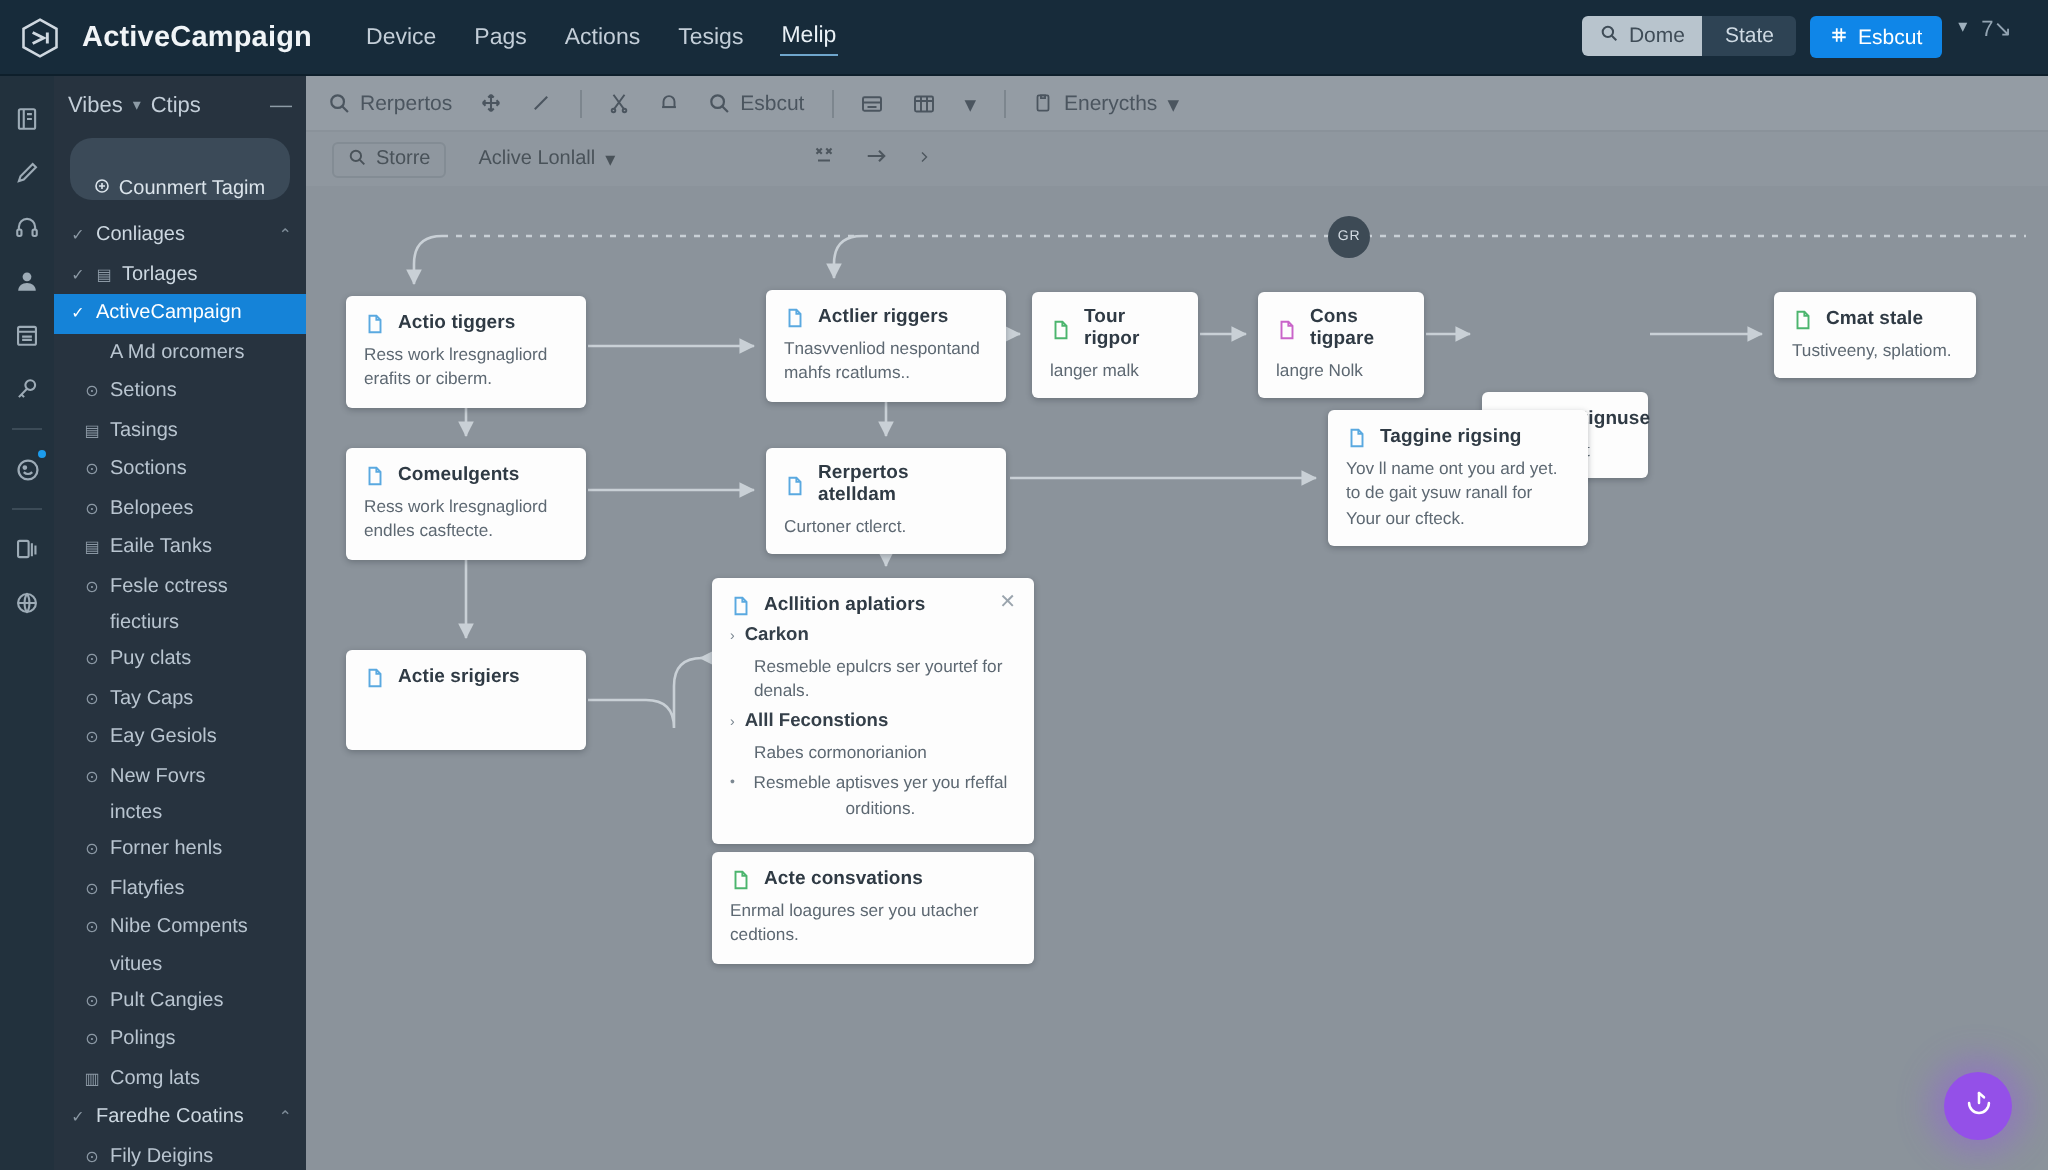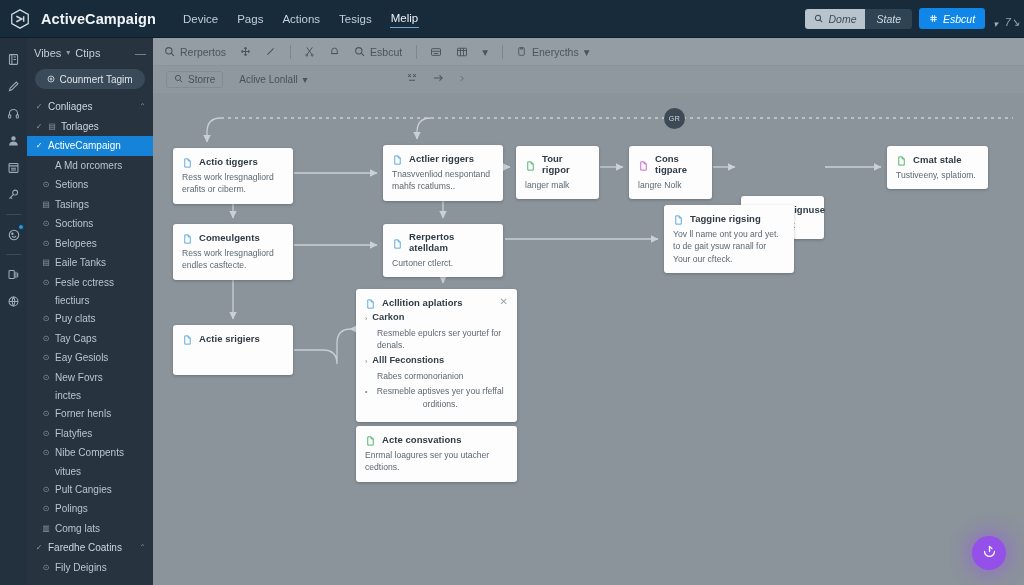--- a/index.html
+++ b/index.html
@@ -28,21 +28,21 @@
     color: #f0f4f7; font-size: 14.5px; font-weight: bold;
     letter-spacing: .1px; margin-right: 26px;
   }
   .topnav { display: flex; align-items: center; gap: 17px; }
   .topnav-item {
     color: #c3ced8; font-size: 11.5px; cursor: pointer;
     padding: 3px 1px; white-space: nowrap;
   }
   .topnav-item.active { color: #eaf1f6; border-bottom: 1px solid #6fa6cc; }
   .top-right {
-    margin-left: auto; display: flex; align-items: flex-end; gap: 0; padding-right: 4px; font-style: italic;
+    margin-left: auto; display: flex; align-items: flex-start; gap: 0; padding-right: 18px;
   }
   .pill-search {
     display: flex; align-items: center; gap: 5px;
     background: #b8c4cd; color: #3f4c57; font-size: 10.5px;
     height: 20px; padding: 0 9px; border-radius: 3px 0 0 3px;
   }
   .pill-state {
     background: #2e4354; color: #cfdae3; font-size: 10.5px;
     height: 20px; padding: 0 11px; display: flex; align-items: center;
     border-radius: 0 3px 3px 0;
@@ -78,23 +78,23 @@
     position: absolute; top: 38px; left: 27px; width: 126px; height: 547px;
     background: #27333f; overflow: hidden;
   }
   .side-topbtn-row {
     height: 29px; display: flex; align-items: center; padding: 0 7px;
     color: #c3ced8; font-size: 11px; gap: 5px;
   }
   .side-chev { font-size: 8px; color: #8d9ba6; }
   .side-minus { margin-left: auto; color: #8d9ba6; font-size: 11px; }
   .side-cta {
-    margin: 2px 8px 8px 8px; height: 20px; border-radius: 11px;
+    margin: 2px 8px 8px 8px; height: 31px; border-radius: 11px;
     background: #3b4a58; color: #dbe4eb; font-size: 10px;
-    display: flex; align-items: center; justify-content: center; gap: 4px;
+    display: flex; align-items: flex-end; justify-content: center; gap: 4px;
     cursor: pointer;
   }
   .side-item {
     height: 19.5px; display: flex; align-items: center; gap: 5px;
     padding-left: 8px; color: #b9c5d0; font-size: 10px; cursor: pointer;
     white-space: nowrap;
   }
   .side-item .sg { font-size: 8px; color: #8b98a4; width: 8px; text-align: center; }
   .side-item.group { color: #cdd8e1; }
   .side-item.sub { padding-left: 15px; }

